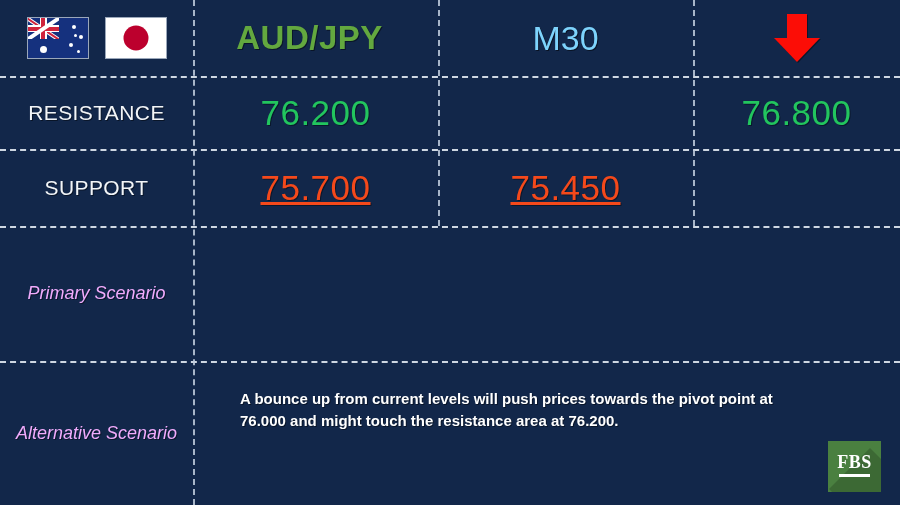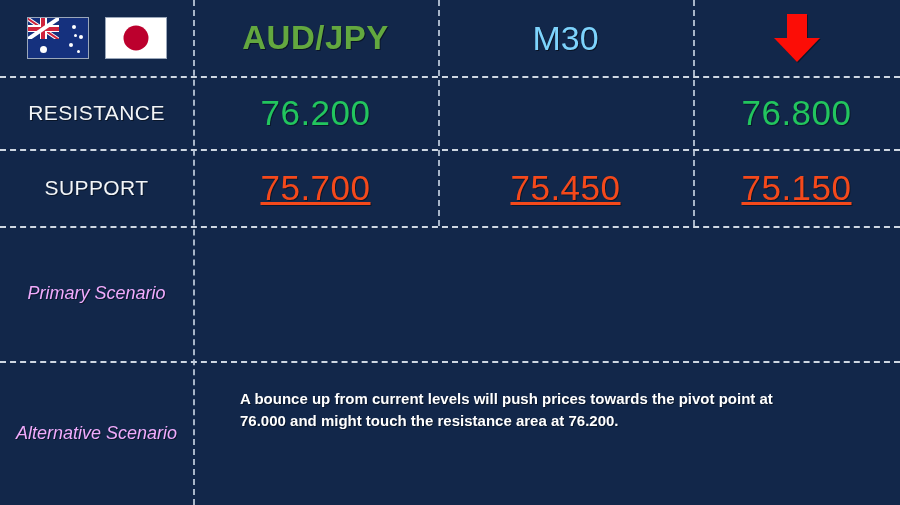--- a/index.html
+++ b/index.html
@@ -252,21 +252,21 @@
         <div class="star" style="left:49px;top:32px;width:3px;height:3px;"></div>
         <div class="star" style="left:46px;top:16px;width:3px;height:3px;"></div>
       </div>
 
       <div class="flag flag-jp">
         <div class="jp-disc"></div>
       </div>
     </div>
   </div>
 
-  <div class="cell" style="left:193px;top:0;width:245px;height:76px;justify-content:center;">
+  <div class="cell" style="left:187px;top:0;width:245px;height:76px;justify-content:center;">
     <span class="pair-title">AUD/JPY</span>
   </div>
 
   <div class="cell" style="left:438px;top:0;width:255px;height:76px;">
     <span class="tf-title">M30</span>
   </div>
 
   <div class="cell" style="left:693px;top:0;width:207px;height:76px;">
     <div class="arrow-down">
       <div class="arrow-shaft"></div>
@@ -286,27 +286,29 @@
 
   <div class="cell" style="left:0;top:149px;width:193px;height:77px;justify-content:center;">
     <span class="row-label">SUPPORT</span>
   </div>
   <div class="cell" style="left:193px;top:149px;width:245px;height:77px;">
     <span class="val val-sup">75.700</span>
   </div>
   <div class="cell" style="left:438px;top:149px;width:255px;height:77px;">
     <span class="val val-sup">75.450</span>
   </div>
-  <div class="cell" style="left:693px;top:149px;width:207px;height:77px;">
-    <span class="val val-sup">75.150</span>
-  </div>
 
   <div class="cell" style="left:0;top:226px;width:193px;height:135px;">
     <span class="scn-label">Primary Scenario</span>
   </div>
 
   <div class="cell" style="left:0;top:361px;width:193px;height:144px;">
     <span class="scn-label">Alternative Scenario</span>
   </div>
   <div class="scn-text" style="left:240px;top:388px;width:560px;">A bounce up from current levels will push prices towards the pivot point at 76.000 and might touch the resistance area at 76.200.</div>
 
+  <div class="fbs-logo" style="left:828px;top:441px;">
+    <div class="fbs-shadow"></div>
+    <div class="fbs-text">FBS</div>
+    <div class="fbs-bar"></div>
+  </div>
 
 </div>
 
 </body></html>

